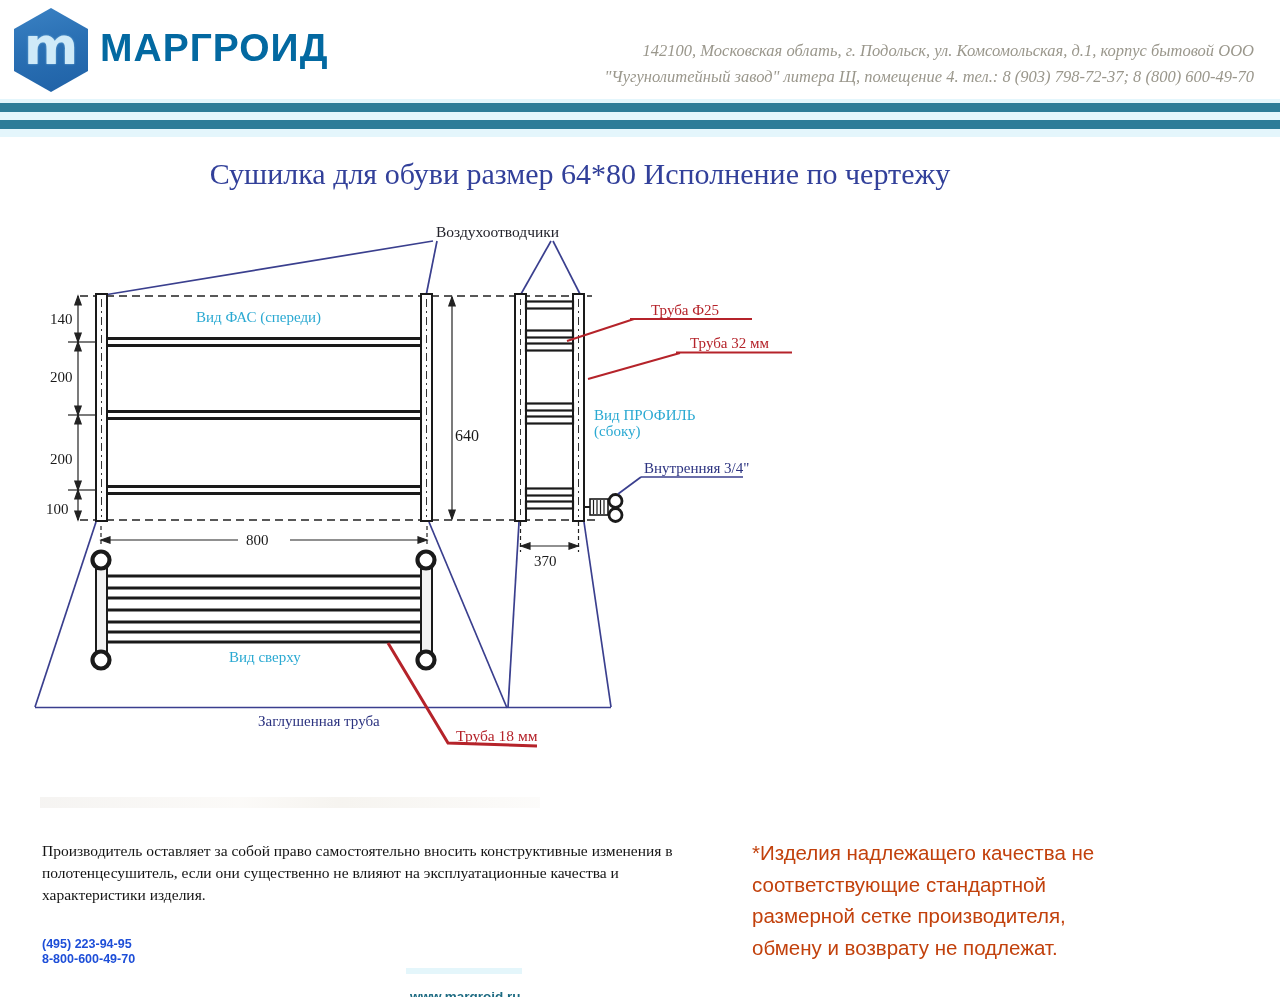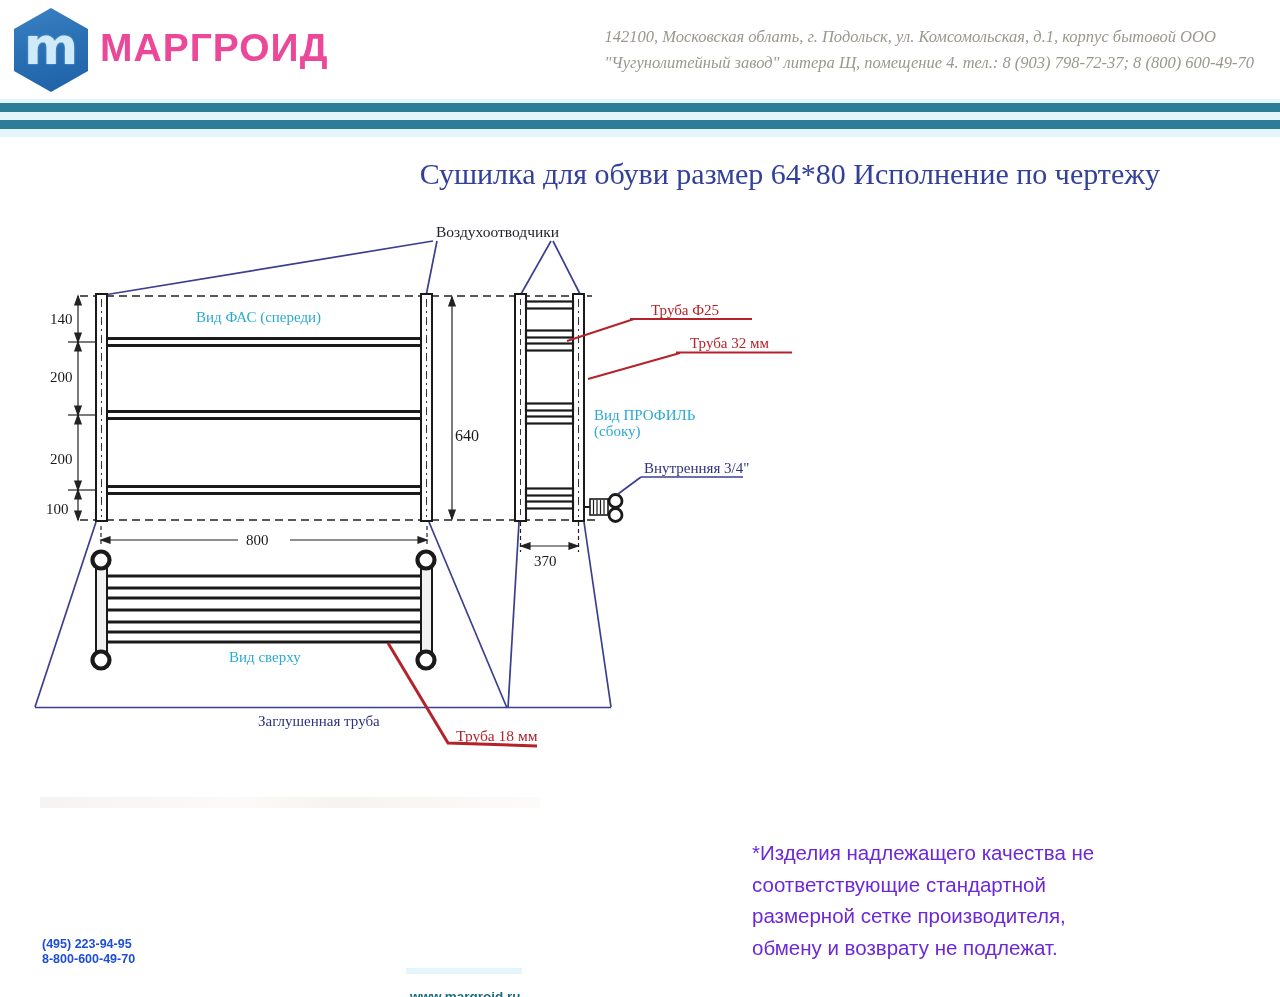--- a/index.html
+++ b/index.html
@@ -6,42 +6,42 @@
   body{width:1280px;height:997px;background:#fff;font-family:"Liberation Sans",sans-serif;}
   #page{position:relative;width:1280px;height:997px;background:#fff;overflow:hidden;}
 
   
   .logo-hex{position:absolute;left:14px;top:8px;width:74px;height:84px;
     background:linear-gradient(165deg,#3b82c4 0%,#2a70b4 45%,#1f61a6 100%);
     clip-path:polygon(50% 0%,100% 25%,100% 75%,50% 100%,0% 75%,0% 25%);
     display:flex;align-items:center;justify-content:center;}
   .logo-m{color:#cfeaf8;font-weight:bold;font-size:52px;line-height:1;margin-top:-8px;
     font-family:"DejaVu Sans",sans-serif;text-shadow:0 0 2px #7db6dd;}
-  .brand{position:absolute;left:100px;top:26px;font-size:39px;font-weight:bold;color:#ec4899;
+  .brand{position:absolute;left:100px;top:26px;font-size:39px;font-weight:bold;color:#0369a1;
     letter-spacing:1px;font-family:"Liberation Sans",sans-serif;}
-  .address{position:absolute;right:26px;top:24px;text-align:left;color:#9a978c;
+  .address{position:absolute;right:26px;top:38px;text-align:right;color:#9a978c;
     font-family:"Liberation Serif",serif;font-style:italic;font-size:16.5px;line-height:26px;}
 
   .band-light{position:absolute;left:0;top:99px;width:1280px;height:38px;background:#e4f6fc;}
   .stripe{position:absolute;left:0;width:1280px;height:9px;background:#2d7c98;}
   .stripe1{top:103px;}
   .stripe2{top:120px;}
 
-  .title{position:absolute;left:0;top:157px;width:1160px;text-align:right;color:#32409a;
+  .title{position:absolute;left:0;top:157px;width:1160px;text-align:center;color:#32409a;
     font-family:"Liberation Serif",serif;font-size:30px;}
 
   .drawing{position:absolute;left:0;top:210px;}
 
   .faded-artifact{position:absolute;left:40px;top:797px;width:500px;height:11px;
     background:linear-gradient(90deg,#f1efec,#faf8f5 40%,#f2efe9 60%,#fbfaf8);opacity:.7;}
 
   .disclaimer{position:absolute;left:42px;top:840px;width:710px;color:#141414;
     font-family:"Liberation Serif",serif;font-size:15.5px;line-height:22px;white-space:pre-line;}
 
-  .note{position:absolute;left:752px;top:837px;width:430px;color:#6d28d9;
+  .note{position:absolute;left:752px;top:837px;width:430px;color:#c2410c;
     font-family:"Liberation Sans",sans-serif;font-size:20.5px;line-height:31.5px;white-space:pre-line;}
 
   .phones{position:absolute;left:42px;top:937px;color:#1d4ed8;font-weight:bold;
     font-size:12.5px;line-height:15px;white-space:pre-line;}
   .website{position:absolute;left:410px;top:951px;color:#1d6b82;font-weight:bold;font-size:13.5px;margin-top:38px;}
   .website-smudge{position:absolute;left:406px;top:968px;width:116px;height:6px;background:#cdeef7;opacity:.55;}
 
   svg text{font-family:"Liberation Serif",serif;}
 </style>
 </head>
@@ -217,20 +217,23 @@
     <text x="229" y="452" font-size="15" fill="#2aa9d2">Вид сверху</text>
 
     <text x="258" y="516" font-size="15" fill="#2c3380">Заглушенная труба</text>
 
     <polyline points="388,433 448,533 537,536" fill="none" stroke="#b5232a" stroke-width="3"></polyline>
     <text x="456" y="531" font-size="15.5" fill="#b5232a">Труба 18 мм</text>
   </svg>
 
   <div class="faded-artifact"></div>
 
+  <div class="disclaimer">Производитель оставляет за собой право самостоятельно вносить конструктивные изменения в
+полотенцесушитель, если они существенно не влияют на эксплуатационные качества и
+характеристики изделия.</div>
 
   <div class="note">*Изделия надлежащего качества не
 соответствующие стандартной
 размерной сетке производителя,
 обмену и возврату не подлежат.</div>
 
   <div class="phones"><span>(495) 223-94-95</span>
 <span>8-800-600-49-70</span></div>
 
   <div class="website">www.margroid.ru</div>

